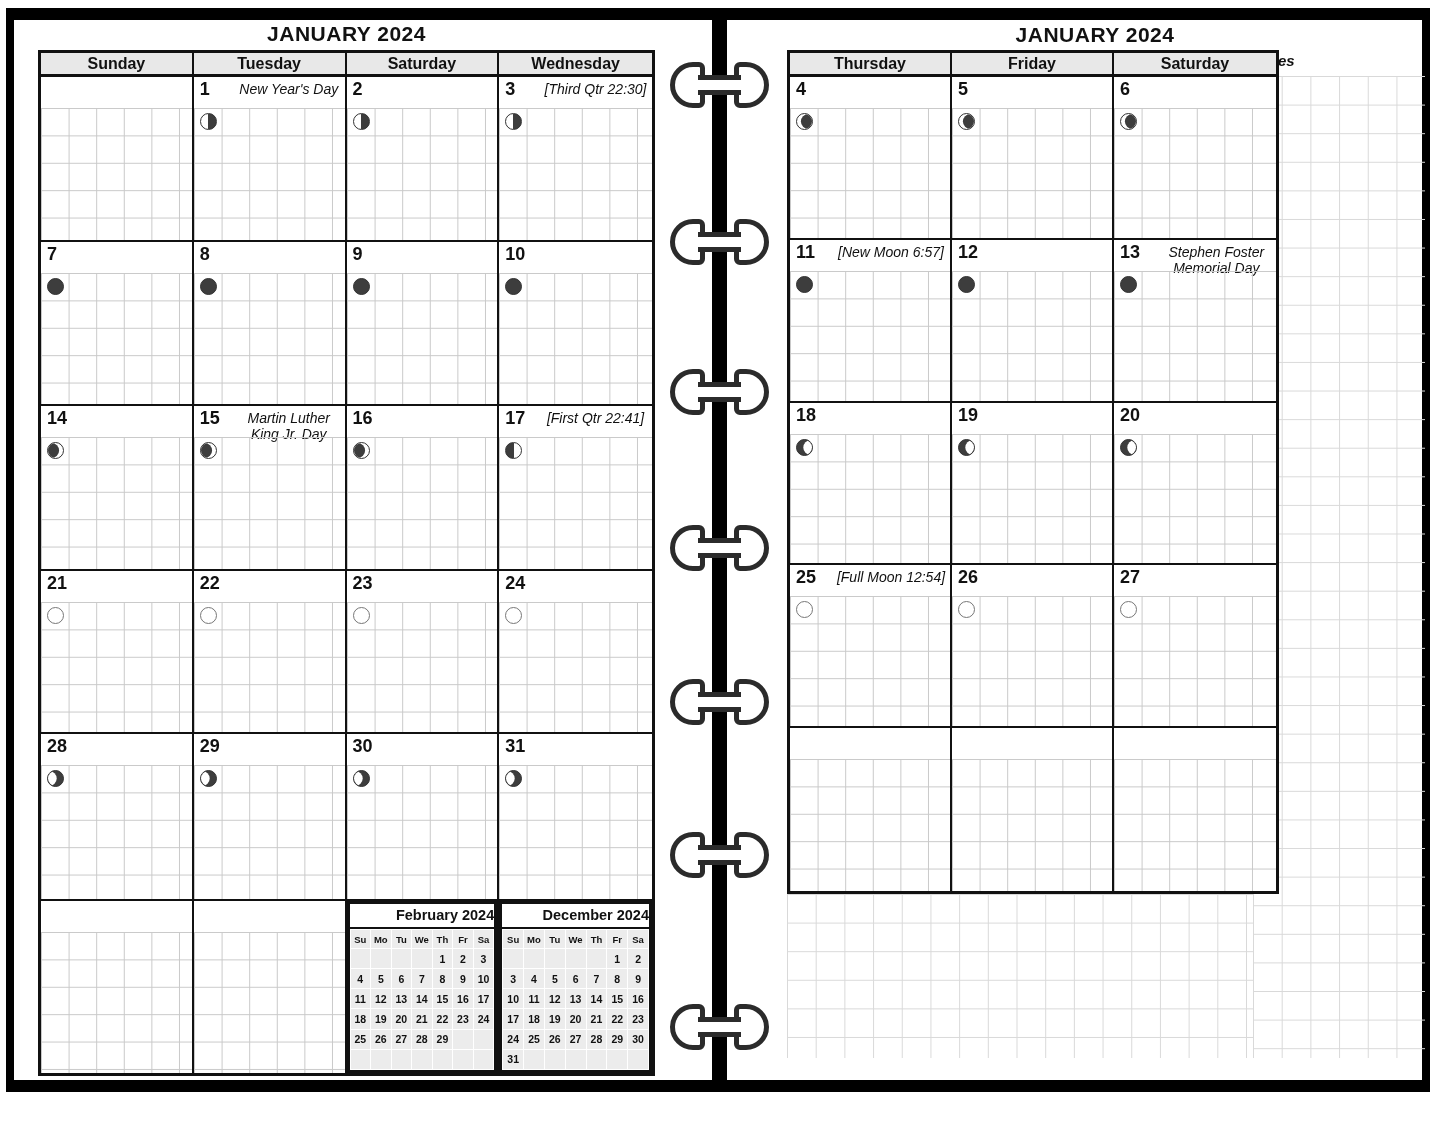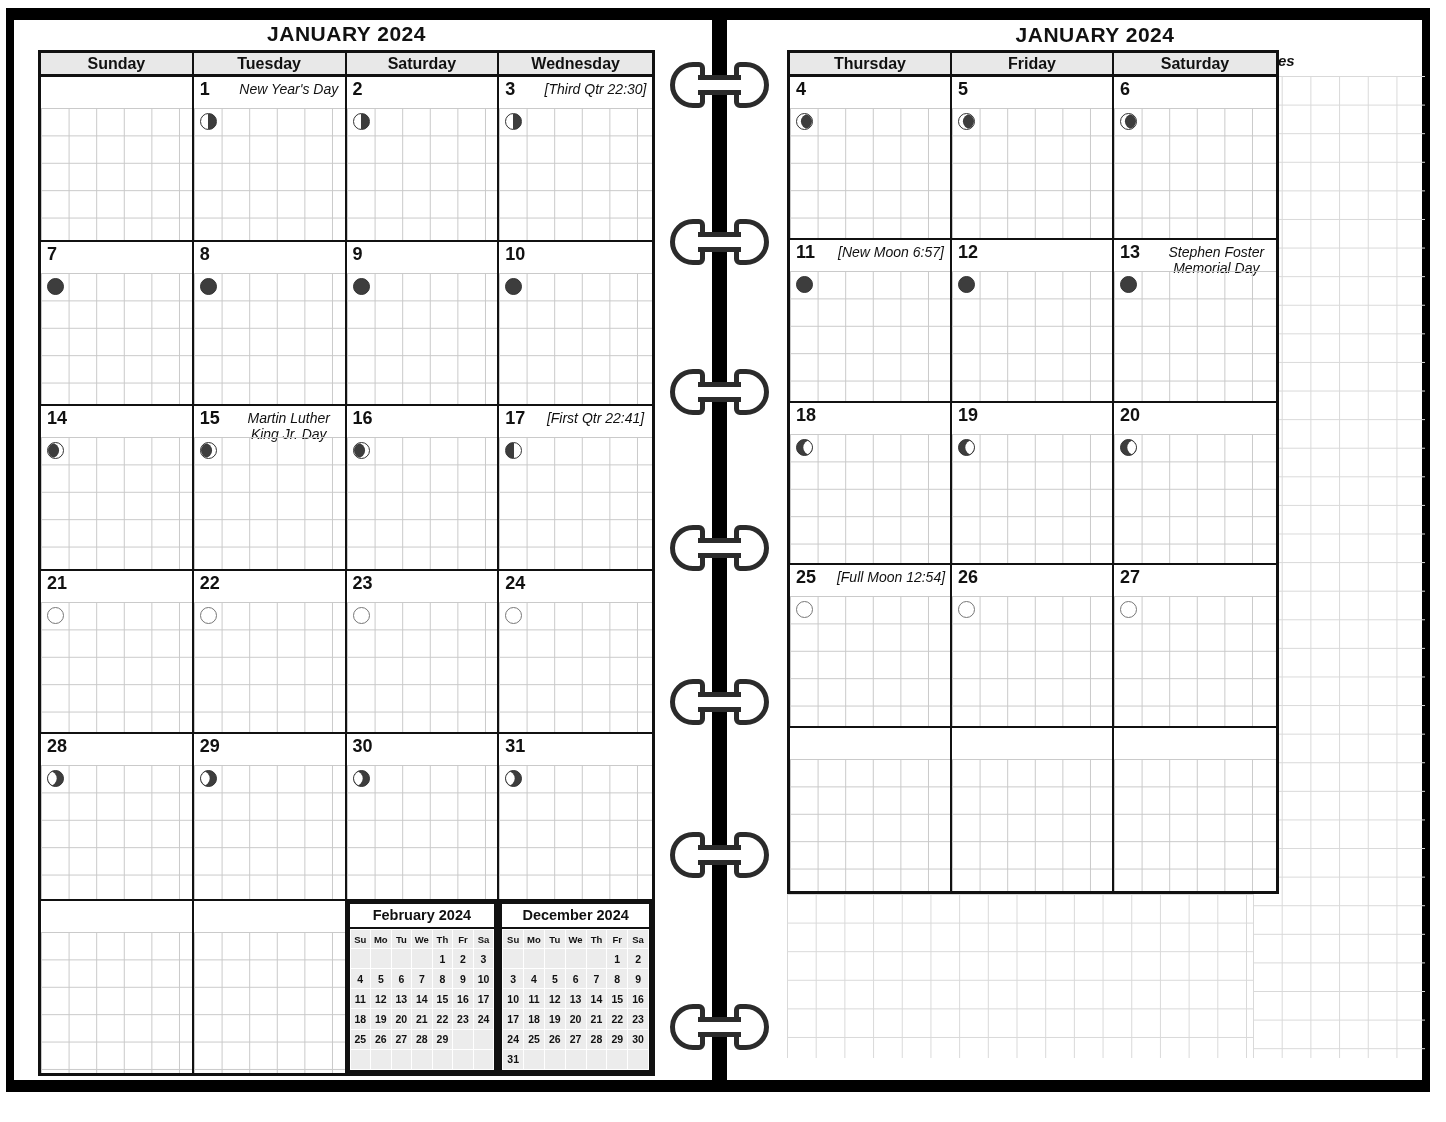--- a/index.html
+++ b/index.html
@@ -59,21 +59,21 @@
   .moon.waning-crescent i{display:block;background:#3d3d3d;transform:translateX(26%);}
   .moon.waxing-crescent i{display:block;background:#3d3d3d;transform:translateX(-26%);}
   .moon.waxing-gibbous{background:#3d3d3d;}
   .moon.waxing-gibbous i{display:block;background:#fff;transform:translateX(42%);}
   .moon.waning-gibbous{background:#3d3d3d;}
   .moon.waning-gibbous i{display:block;background:#fff;transform:translateX(-42%);}
 
   
   .mini{width:100%;height:100%;box-sizing:border-box;border:3px solid #111;background:#fff;
         display:flex;flex-direction:column;}
-  .mini-title{height:23px;flex:none;font-weight:bold;font-size:14.5px;text-align:center;
+  .mini-title{height:23px;flex:none;font-weight:bold;font-size:14.5px;text-align:right;
               line-height:22px;border-bottom:2px solid #111;background:#fff;}
   .mini-grid{flex:1;display:grid;grid-template-columns:repeat(7,1fr);
              grid-template-rows:18px repeat(6,1fr);gap:1px;padding:1px;background:#fff;}
   .mini-grid span{background:#ececec;display:flex;align-items:center;justify-content:center;
                   font-weight:bold;font-size:10.5px;}
   .mini-grid span.dow{font-size:9.5px;}
 
   
   .notes-label{position:absolute;left:1253px;top:52px;width:172px;text-align:left;
                font-weight:bold;font-style:italic;font-size:15px;}

